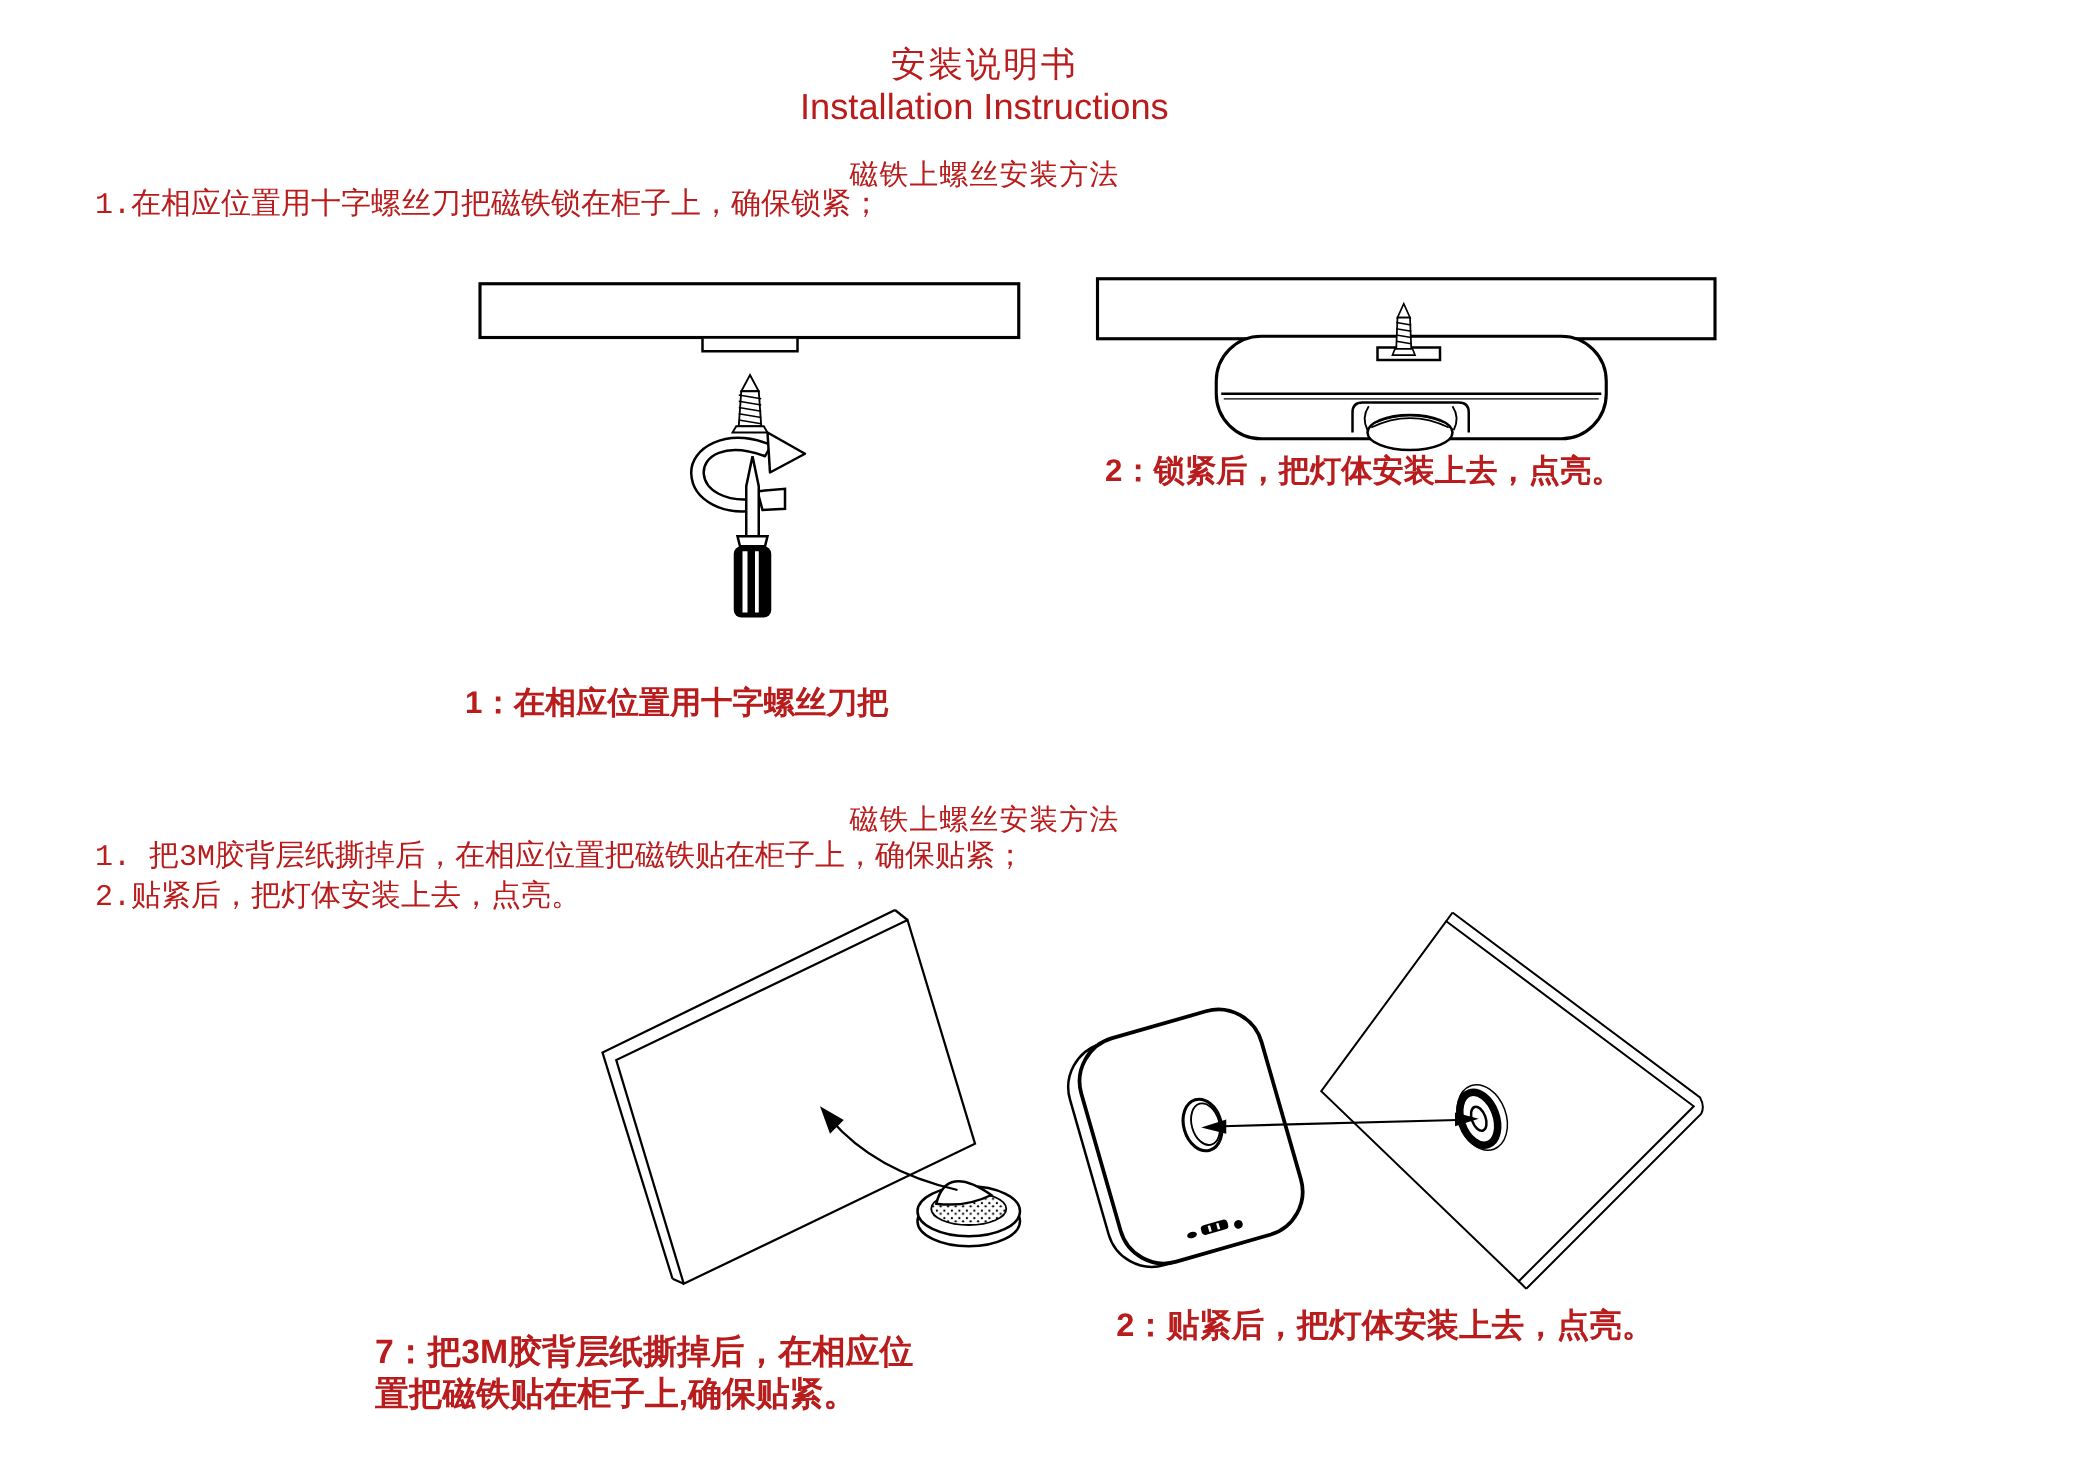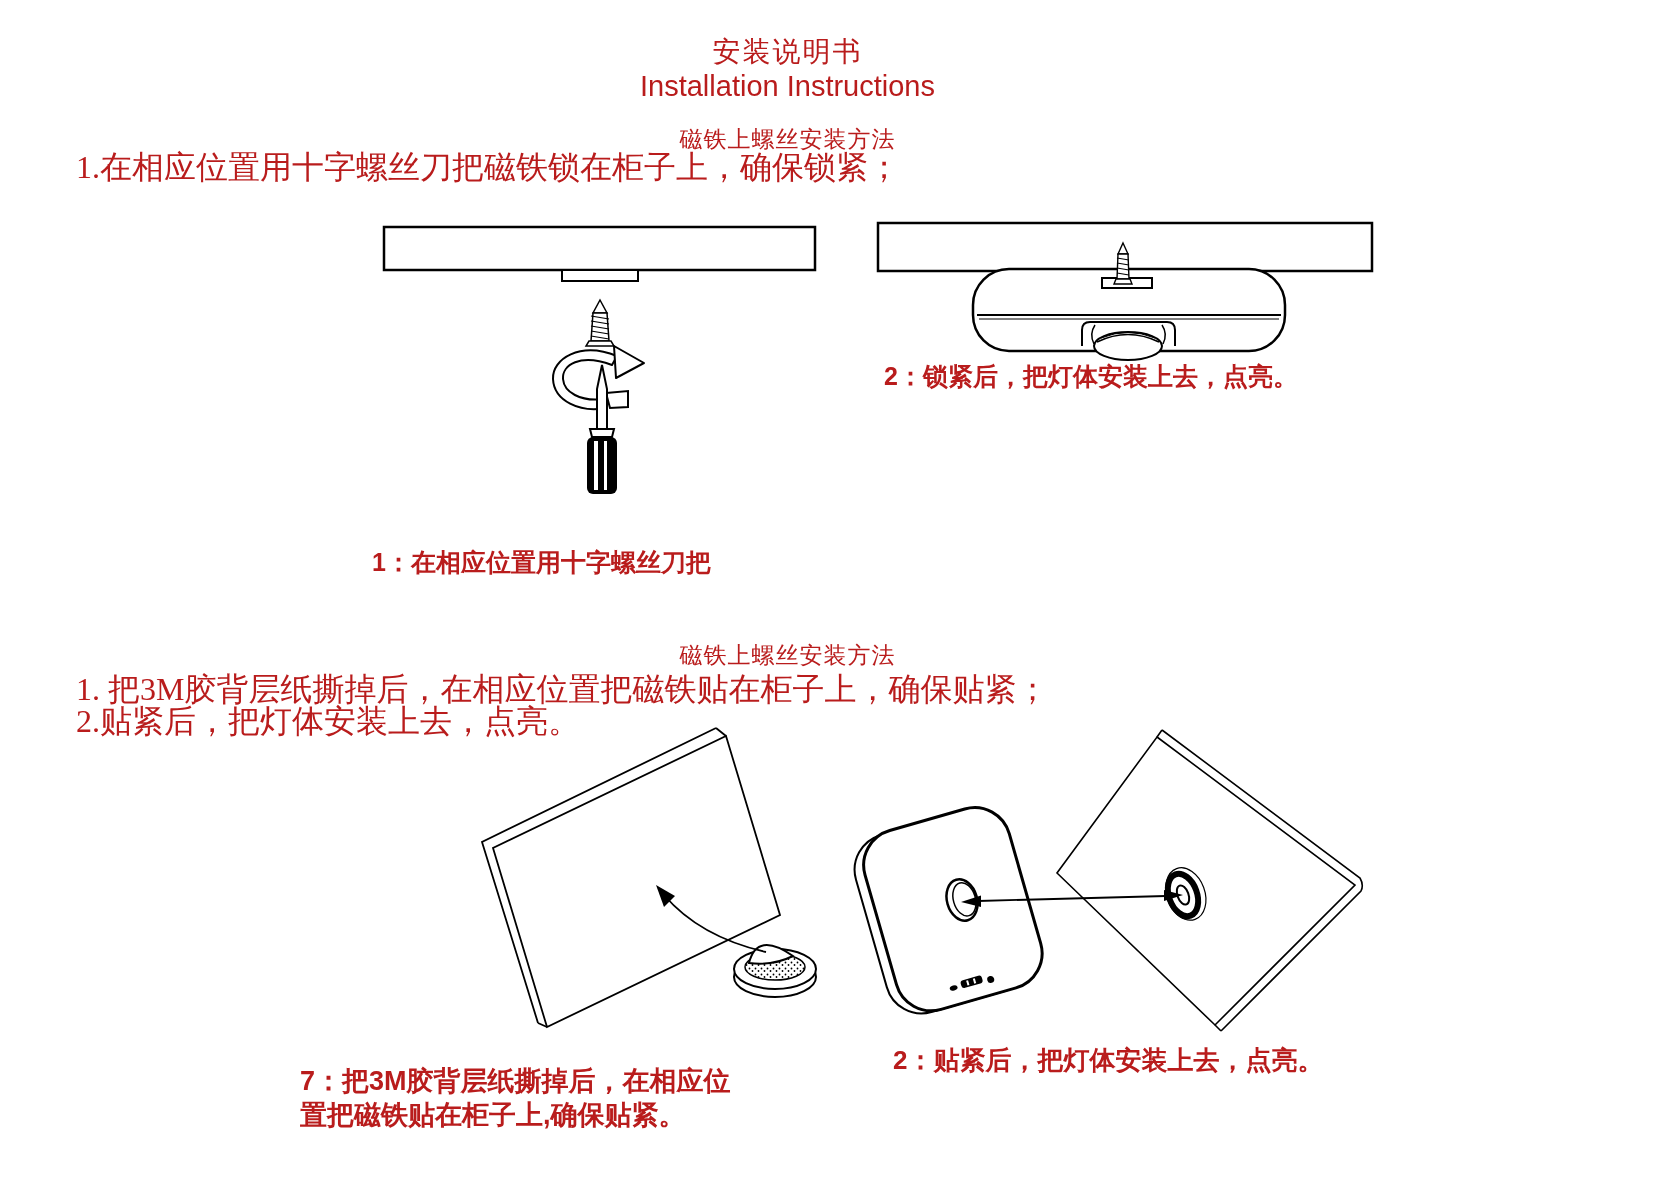--- a/index.html
+++ b/index.html
@@ -3,21 +3,21 @@
 <meta charset="utf-8">
 <style>
   html,body{margin:0;padding:0;background:#fff;}
   #page{position:relative;width:1680px;height:1184px;background:#fff;overflow:hidden;
         font-family:"Liberation Sans",sans-serif;color:#b91c1c;}
   .abs{position:absolute;white-space:nowrap;}
   .center-row{left:0;width:1575px;text-align:center;}
   .title-cn{top:33px;font-size:28px;letter-spacing:2px;}
   .title-en{top:70px;font-size:29px;}
   .sec-heading{font-size:23px;letter-spacing:1px;}
-  .step{font-family:Liberation Serif, serif;font-size:32px;}
+  .step{font-family:Liberation Mono, monospace;font-size:24px;}
   .cap{font-weight:700;font-size:25px;line-height:33px;margin-top:28px;}
   .cap2{font-weight:700;font-size:25px;}
   svg{position:absolute;display:block;}
   svg *{vector-effect:none;}
 </style>
 </head>
 <body>
 
 <div id="page">
 

